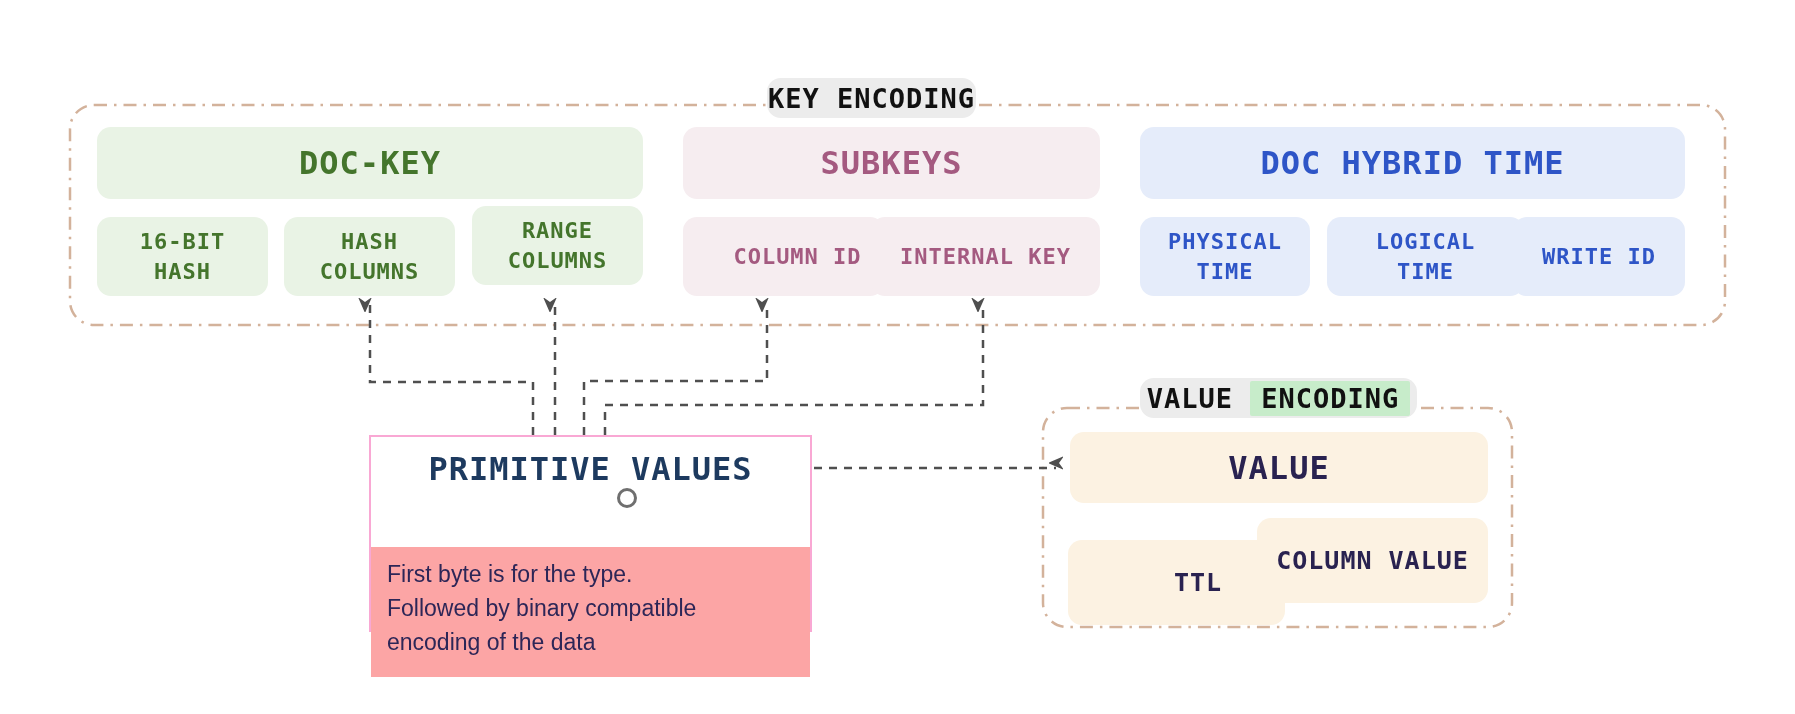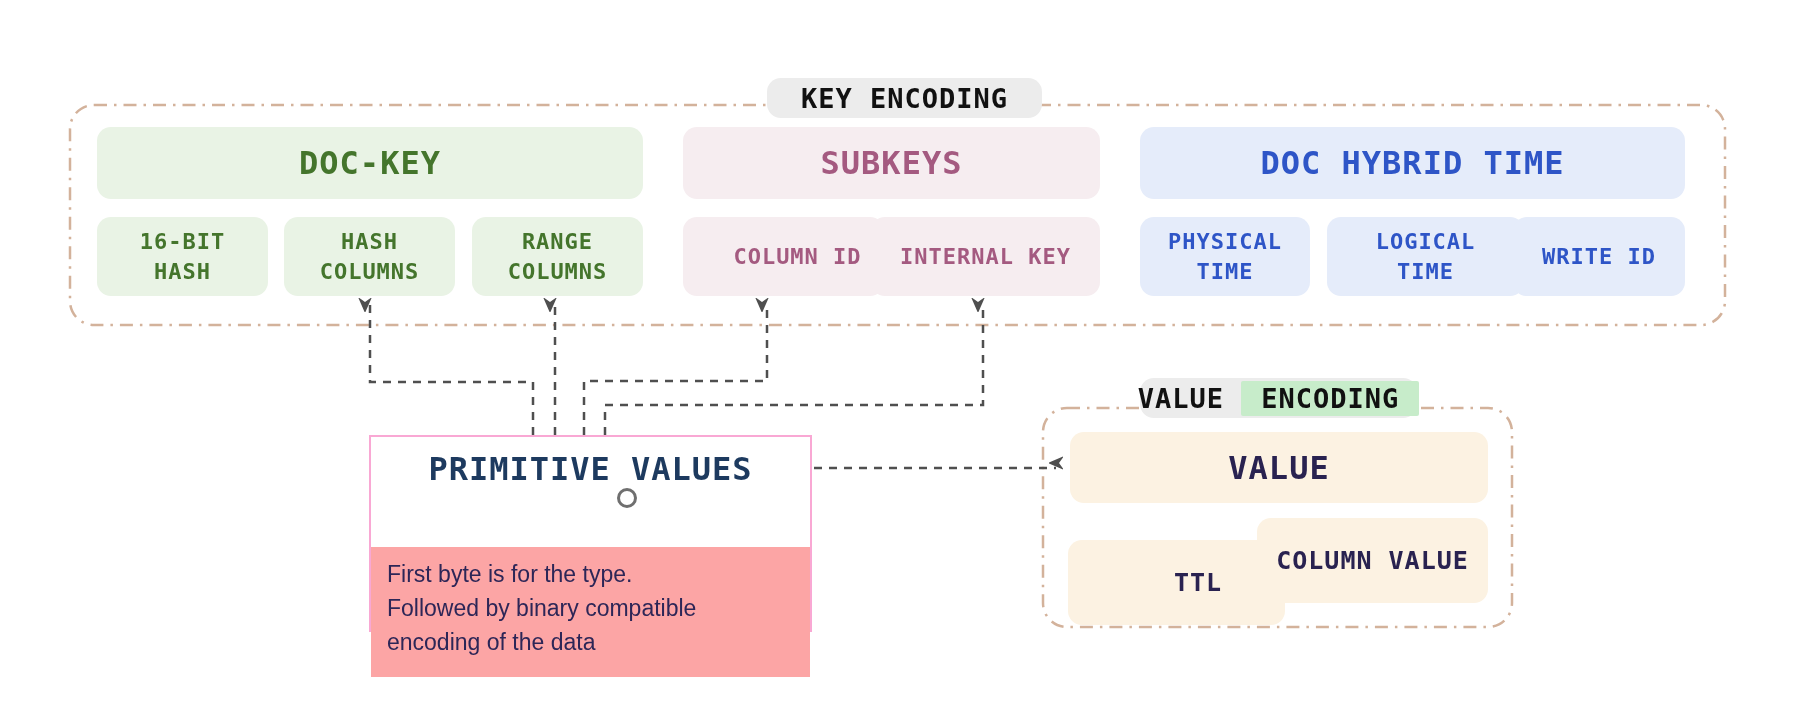--- a/index.html
+++ b/index.html
@@ -30,21 +30,21 @@
     align-items: center;
     justify-content: center;
     font-weight: bold;
     font-size: 27px;
     letter-spacing: 1px;
     color: #111111;
     white-space: pre;
   }
   .badge .hl {
     background: #c7ecca;
-    padding: 2px 20px;
+    padding: 2px 11px;
     border-radius: 2px;
   }
   .group-header {
     position: absolute;
     z-index: 2;
     border-radius: 14px;
     display: flex;
     align-items: center;
     justify-content: center;
     font-weight: bold;
@@ -144,36 +144,36 @@
 
     <rect x="1043" y="408" width="469" height="219" rx="24" ry="24" fill="none" stroke="#d3b29b" stroke-width="2.5" stroke-dasharray="13 7 2.5 7"></rect>
 
     <path d="M533,435 L533,382 L370,382 L370,305" fill="none" stroke="#4f4f4f" stroke-width="2.5" stroke-dasharray="8 7" marker-end="url(#arrowhead)"></path>
     <path d="M555,435 L555,305" fill="none" stroke="#4f4f4f" stroke-width="2.5" stroke-dasharray="8 7" marker-end="url(#arrowhead)"></path>
     <path d="M584,435 L584,381 L767,381 L767,305" fill="none" stroke="#4f4f4f" stroke-width="2.5" stroke-dasharray="8 7" marker-end="url(#arrowhead)"></path>
     <path d="M605,435 L605,405 L983,405 L983,305" fill="none" stroke="#4f4f4f" stroke-width="2.5" stroke-dasharray="8 7" marker-end="url(#arrowhead)"></path>
     <path d="M814,468 L1056,468" fill="none" stroke="#4f4f4f" stroke-width="2.5" stroke-dasharray="8 7" marker-end="url(#arrowhead)"></path>
   </svg>
 
-  <div class="badge" style="left:767px; top:78px; width:275px; height:40px;">
+  <div class="badge" style="left:767px; top:78px; width:209px; height:40px;">
     <span>KEY ENCODING</span>
   </div>
 
   <div class="group-header green-bg green-tx" style="left:97px; top:127px; width:546px; height:72px;">
     <span>DOC-KEY</span>
   </div>
   <div class="sub-box green-bg green-tx" style="left:97px; top:217px; width:171px; height:79px;">
     <span>16-BIT
 HASH</span>
   </div>
   <div class="sub-box green-bg green-tx" style="left:284px; top:217px; width:171px; height:79px;">
     <span>HASH
 COLUMNS</span>
   </div>
-  <div class="sub-box green-bg green-tx" style="left:472px; top:217px; width:171px; height:79px;">
+  <div class="sub-box green-bg green-tx" style="left:472px; top:206px; width:171px; height:79px;">
     <span>RANGE
 COLUMNS</span>
   </div>
 
   <div class="group-header plum-bg plum-tx" style="left:683px; top:127px; width:417px; height:72px;">
     <span>SUBKEYS</span>
   </div>
   <div class="sub-box plum-bg plum-tx" style="left:683px; top:217px; width:173px; height:79px;padding-left:28px;">
     <span>COLUMN ID</span>
   </div>

